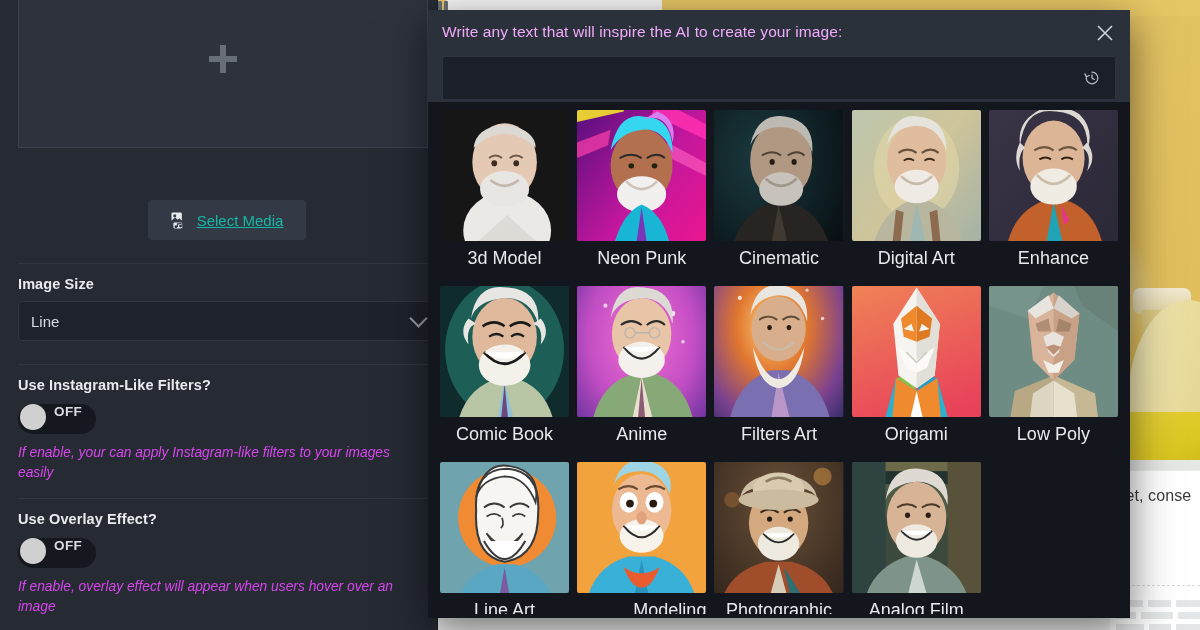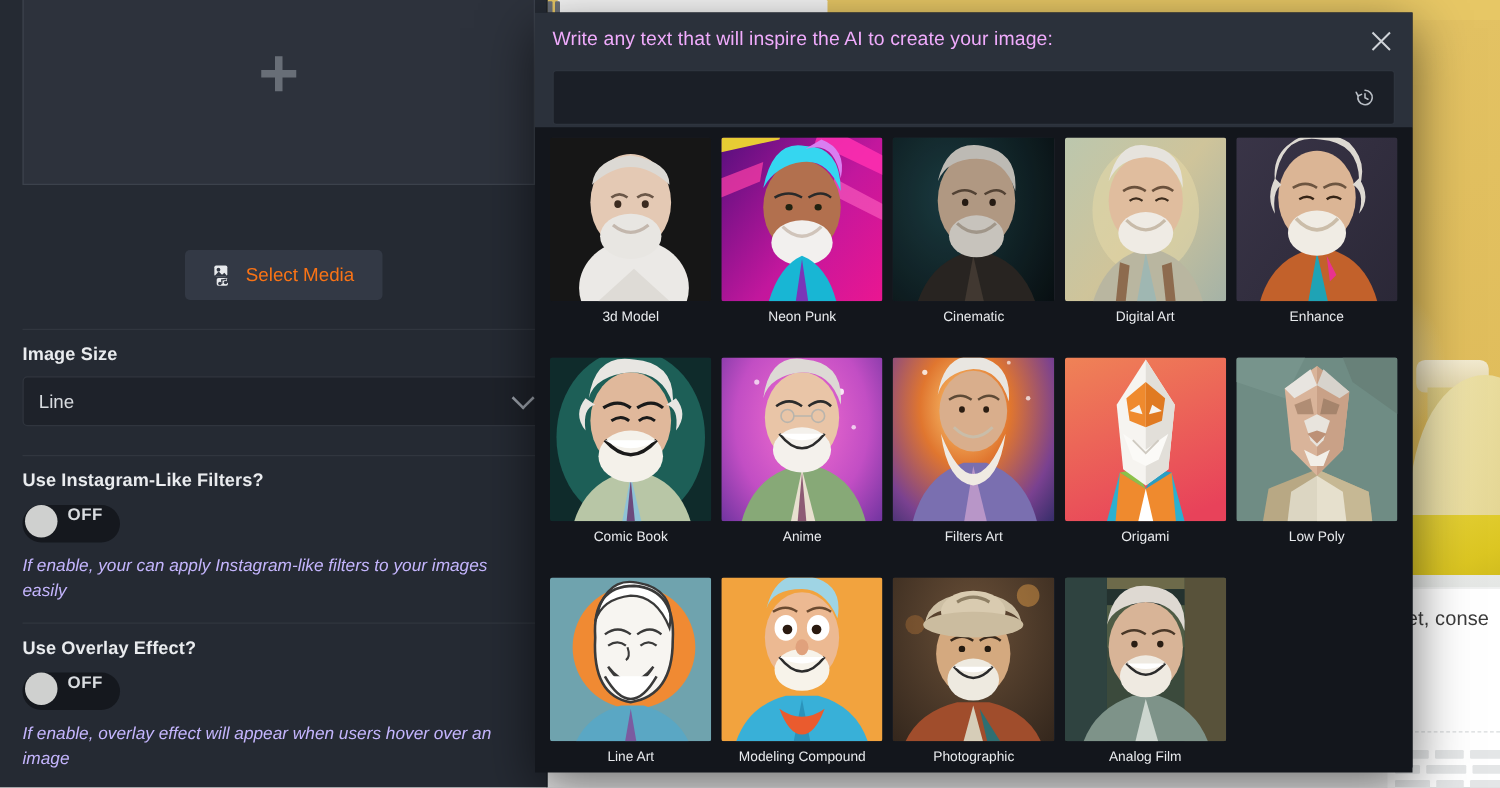--- a/index.html
+++ b/index.html
@@ -82,32 +82,32 @@
   }
   .plus-icon:before { left: 11px; top: 0; width: 6px; height: 28px; }
   .plus-icon:after  { top: 11px; left: 0; height: 6px; width: 28px; }
 
   .select-media-btn {
     position: absolute; left: 148px; top: 200px; width: 158px; height: 40px;
     background: #333945; border: none; border-radius: 4px;
     display: flex; align-items: center; justify-content: center; gap: 9px;
     cursor: pointer;
   }
-  .sm-label { color: #f97316; font-size: 15px; font-weight: 400; }
+  .sm-label { color: #14b8a6; font-size: 15px; font-weight: 400; text-decoration: underline; }
   .media-icon { width: 17px; height: 17px; display:block; }
 
   .divider { position: absolute; left: 18px; width: 420px; border-top: 1px solid #31363f; }
 
   .field-label {
     position: absolute; left: 18px;
     color: #e9ebee; font-size: 14.5px; font-weight: bold; letter-spacing: .1px;
   }
   .helper {
     position: absolute; left: 18px; width: 404px;
-    color: #c4b5fd; font-size: 13.8px; font-style: italic; line-height: 1.45;
+    color: #d946ef; font-size: 13.8px; font-style: italic; line-height: 1.45;
   }
 
   .select-box {
     position: absolute; left: 18px; width: 420px; height: 40px;
     background: #1e222a; border: 1px solid #30353e; border-radius: 4px;
     display: flex; align-items: center; padding: 0 12px;
     color: #d9dce0; font-size: 15px; cursor: pointer;
   }
   .select-box .val { flex: 1; }
   .chev { width: 13px; height: 13px; border-right: 2px solid #9aa0a9; border-bottom: 2px solid #9aa0a9;
@@ -168,21 +168,21 @@
     padding: 8px 12px 0 12px; height: 512px; overflow: hidden;
   }
   .style-grid { display: grid; grid-template-columns: repeat(5, 1fr); column-gap: 8px; row-gap: 0; }
   .style-cell { display: flex; flex-direction: column; align-items: center; cursor: pointer; }
   .thumb {
     width: 100%; height: 131px; border-radius: 2px; overflow: hidden;
     position: relative; background: #1a1d24;
   }
   .thumb svg { display:block; width: 100%; height: 100%; }
   .style-name {
-    margin-top: 7px; color: #e8eaed; font-size: 11px; text-align: right;
+    margin-top: 7px; color: #e8eaed; font-size: 18px; text-align: right;
     line-height: 1.16; height: 38px;
   }
 </style>
 </head>
 <body>
 
 <div id="root">
 
   <div class="bg-page">
     <div class="bg-hero"></div>

